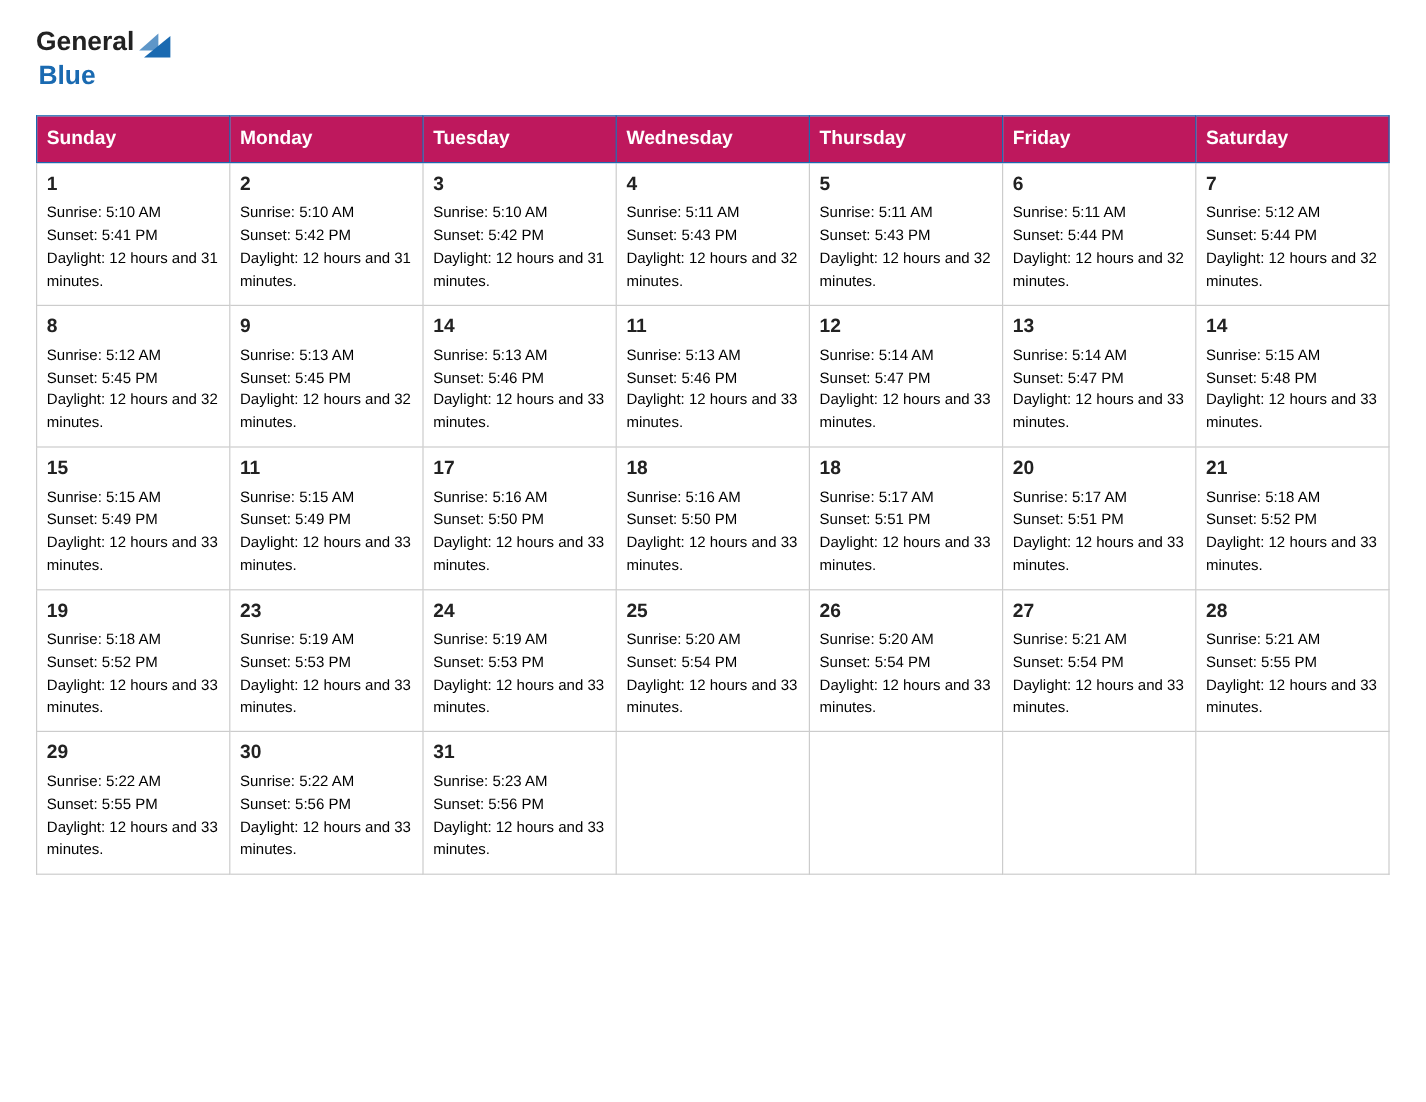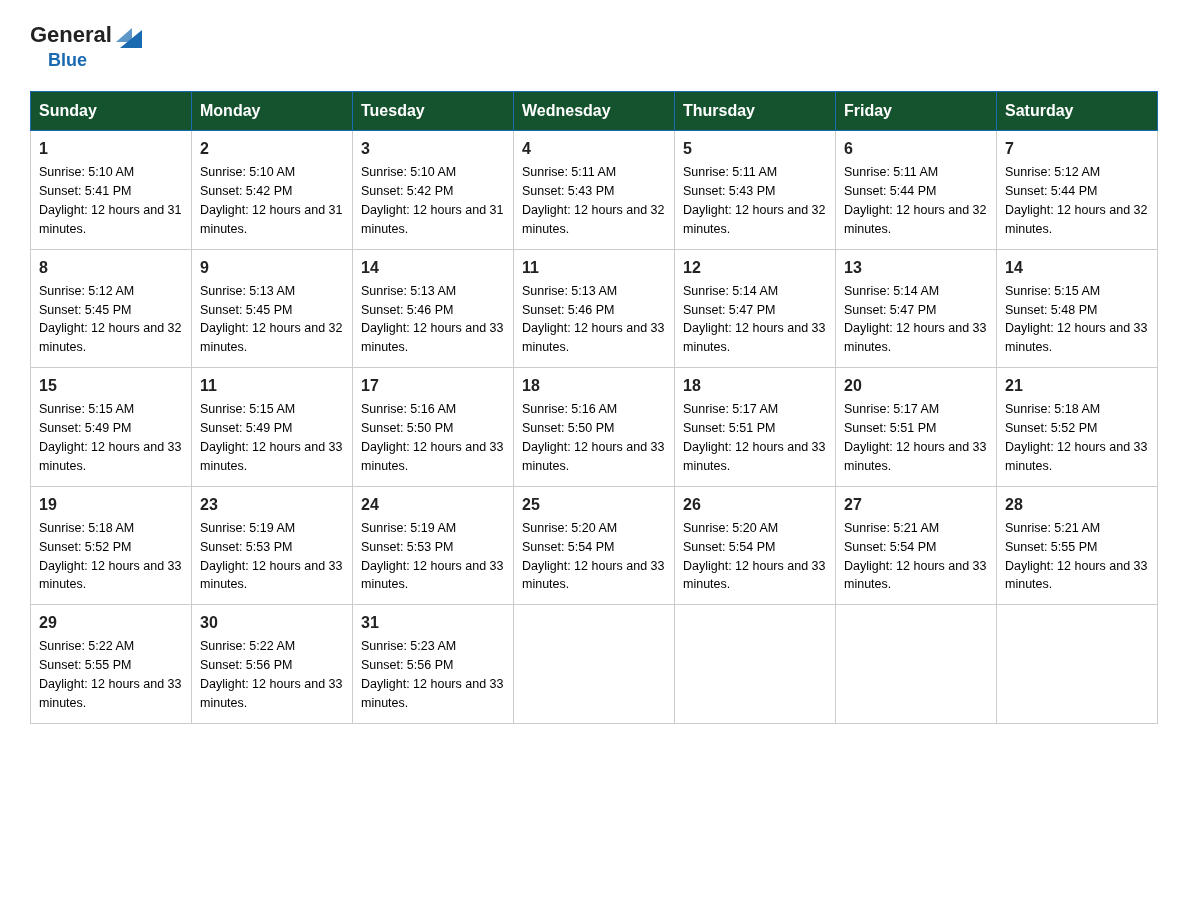--- a/index.html
+++ b/index.html
@@ -25,24 +25,24 @@
     .logo-wrapper {
       display: flex;
       flex-direction: column;
       align-items: flex-start;
     }
     .logo-line1 {
       display: flex;
       align-items: center;
     }
     .logo-line2 {
-      font-size: 18px;
+      font-size: 22px;
       font-weight: bold;
       color: #1a6ab1;
-      margin-left: 18px;
+      margin-left: 2px;
       text-align: right;
     }
     .title-block {
       text-align: right;
     }
     .month-title {
       font-size: 52px;
       font-weight: bold;
       color: #222;
       line-height: 1.1;
@@ -51,21 +51,21 @@
       font-size: 22px;
       color: #444;
       margin-top: 4px;
     }
     .calendar-table {
       width: 100%;
       border-collapse: collapse;
       border: 1px solid #aaa;
     }
     .calendar-table th {
-      background-color: #14532d;
+      background-color: #be185d;
       color: white;
       font-size: 16px;
       font-weight: bold;
       padding: 10px 8px;
       text-align: left;
       border: 1px solid #1a6ab1;
     }
     .calendar-table td {
       vertical-align: top;
       padding: 6px 8px 10px 8px;

